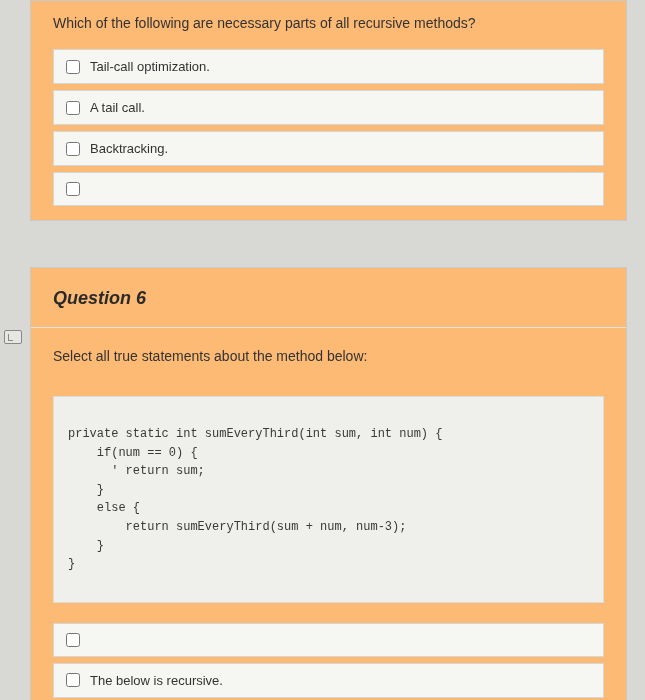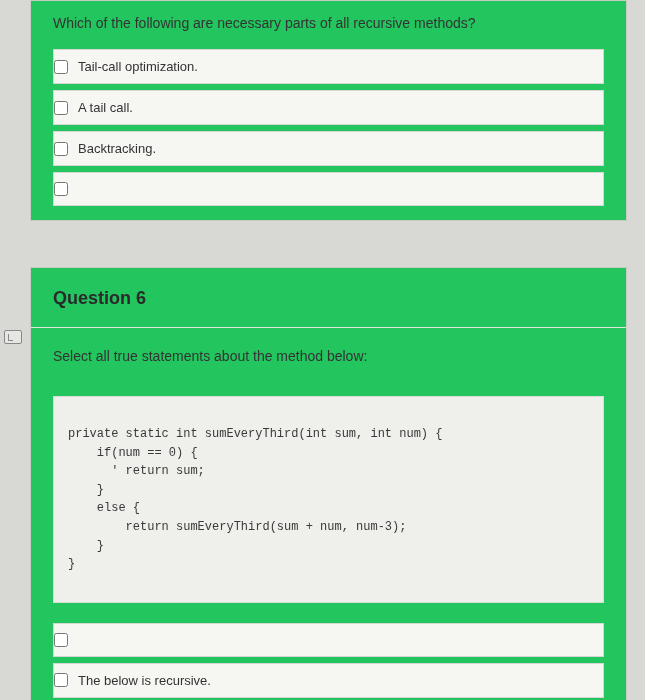--- a/index.html
+++ b/index.html
@@ -10,39 +10,39 @@
     body {
       font-family: -apple-system, BlinkMacSystemFont, "Segoe UI", Helvetica, Arial, sans-serif;
       background: #d8d8d4;
       width: 645px;
       height: 700px;
       overflow: hidden;
       font-size: 13px;
       color: #2d2d2d;
     }
     .question-card {
-      background: #22c55e;
+      background: #fdba74;
       margin: 0 18px 18px 30px;
       padding: 0;
       border: 1px solid #c9c9c5;
       position: relative;
     }
     .question-card.q5 {
       margin-top: 0;
       padding: 14px 22px 8px 22px;
     }
     .question-prompt {
       font-size: 14px;
       color: #333;
       margin-bottom: 18px;
     }
     .option-row {
       border: 1px solid #d6d6d2;
       background: #f6f6f3;
-      padding: 9px 0;
+      padding: 9px 12px;
       margin-bottom: 6px;
       display: flex;
       align-items: center;
       gap: 10px;
     }
     .option-row input[type="checkbox"] {
       width: 14px;
       height: 14px;
       flex-shrink: 0;
     }
@@ -52,20 +52,21 @@
     }
     .gap {
       height: 28px;
     }
     .question-card.q6 {
       padding: 0;
     }
     .q6-header {
       padding: 20px 22px 18px 22px;
       border-bottom: 1px solid #e2e2de;
+      font-style: italic;
     }
     .q6-title {
       font-size: 18px;
       font-weight: 600;
       color: #2a2a2a;
     }
     .q6-body {
       padding: 20px 22px 10px 22px;
     }
     .q6-prompt {

